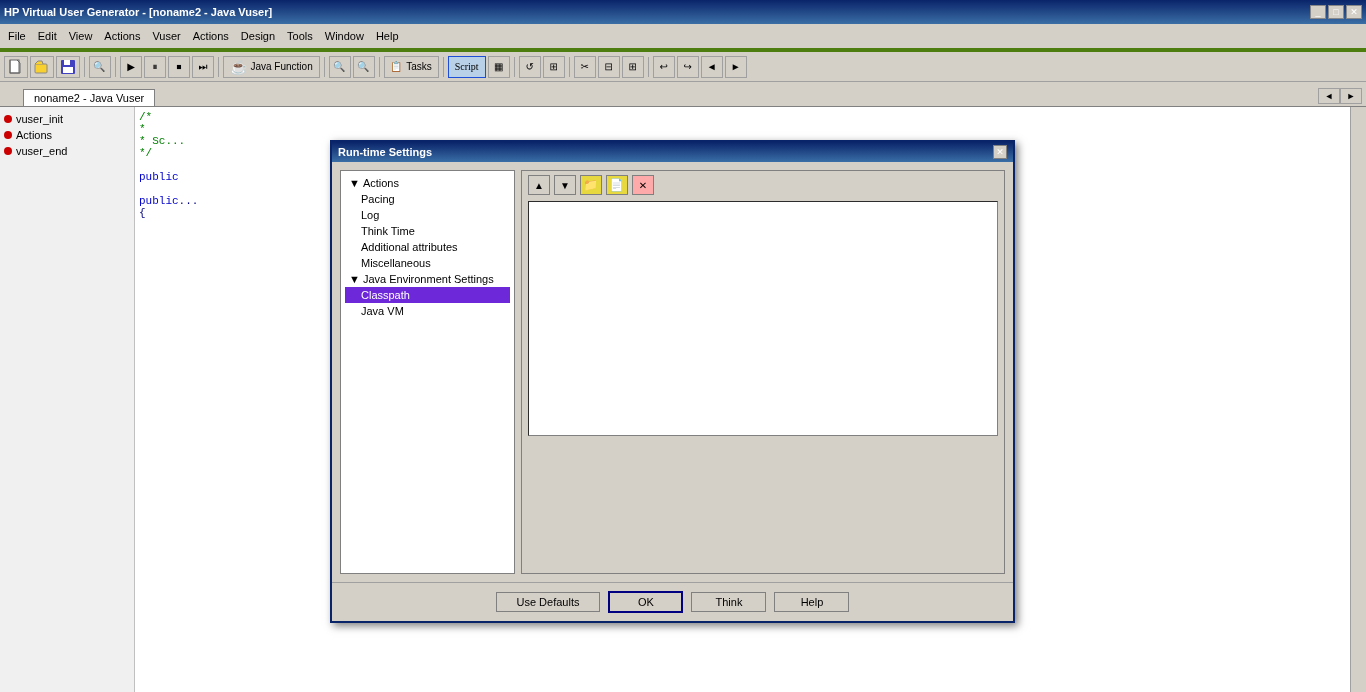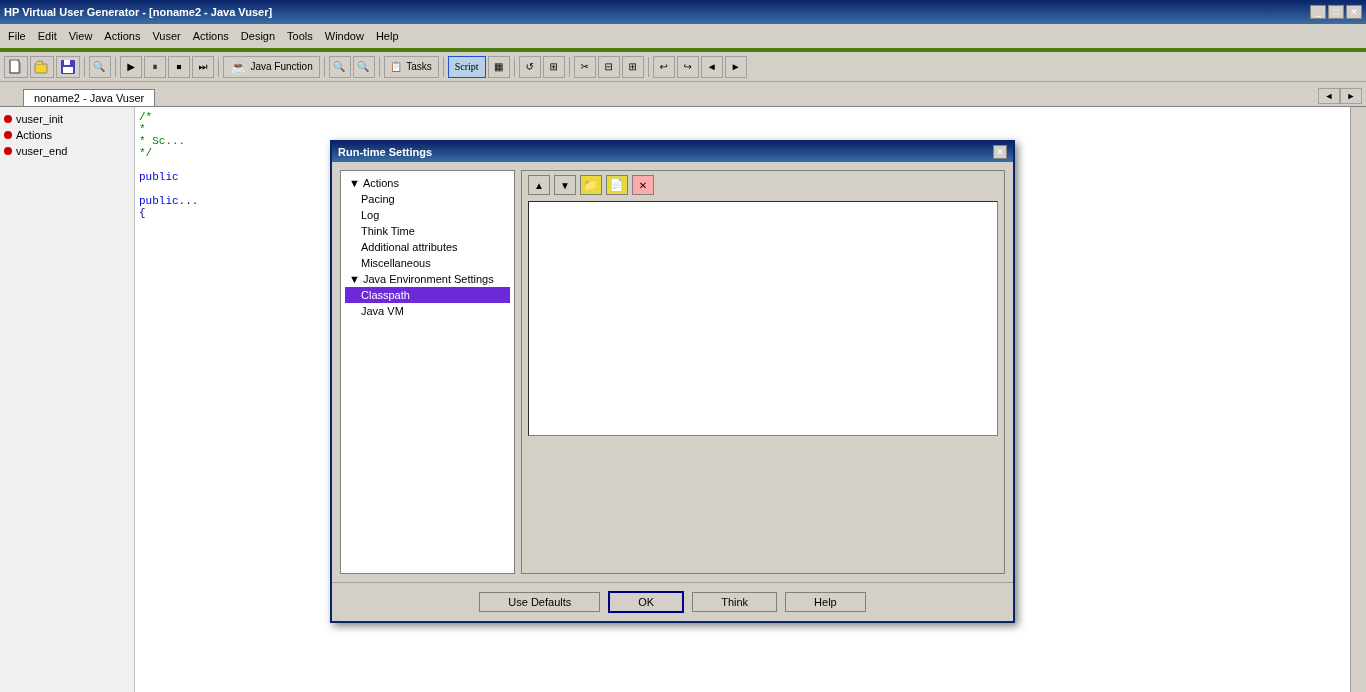--- a/index.html
+++ b/index.html
@@ -232,21 +232,21 @@
     
     .dialog-footer {
       display: flex;
       justify-content: center;
       align-items: center;
       gap: 8px;
       padding: 8px;
       border-top: 1px solid #a0a0a0;
     }
     .dlg-btn {
-      padding: 3px 28px;
+      padding: 3px 20px;
       background: #d4d0c8;
       border: 1px solid #808080;
       font-size: 11px;
       cursor: pointer;
       min-width: 75px;
       text-align: center;
     }
     .dlg-btn.default-btn { border: 2px solid #000080; }
 
     

